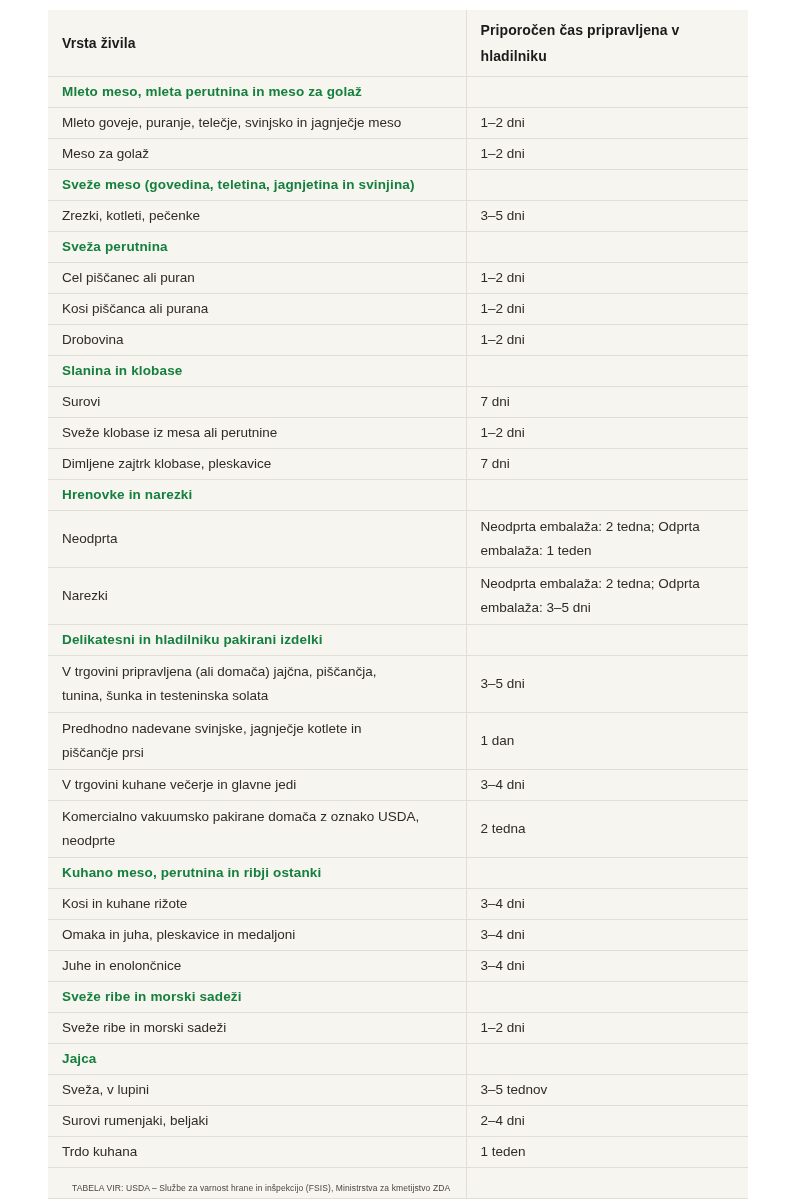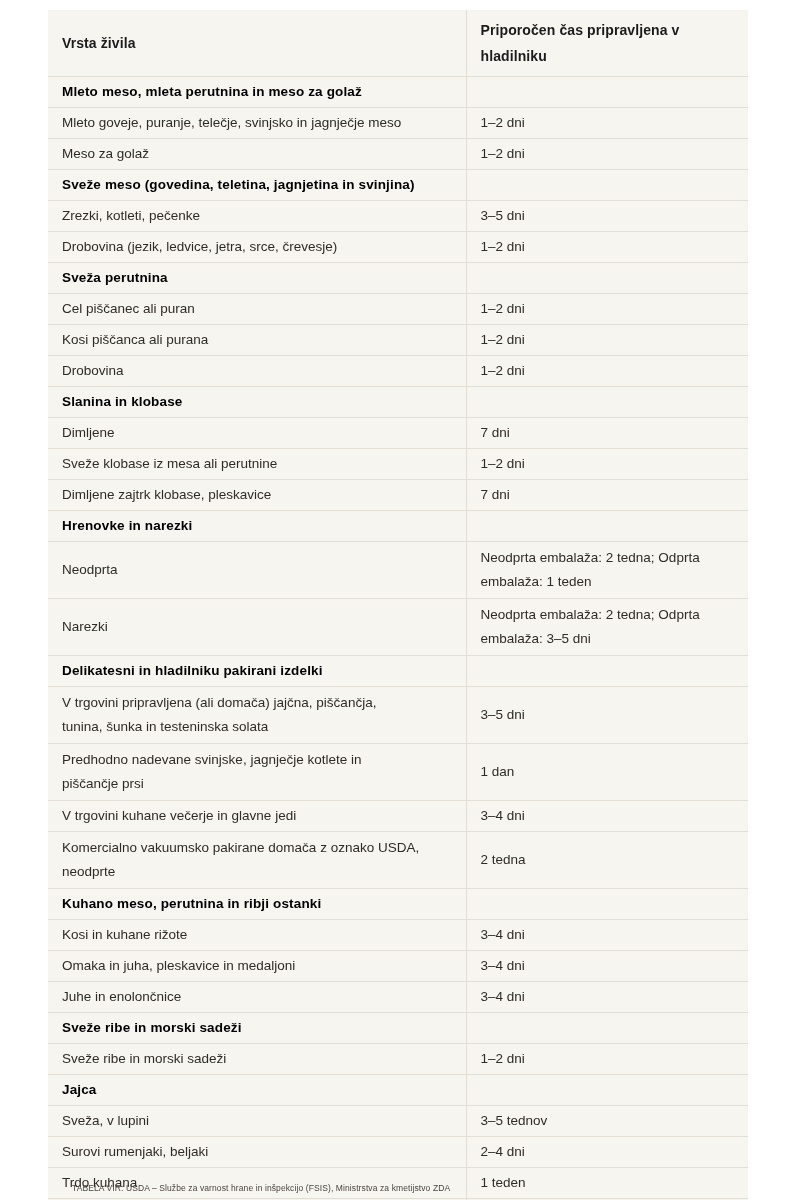--- a/index.html
+++ b/index.html
@@ -60,21 +60,21 @@
     padding-top: 2px;
     padding-bottom: 2px;
   }
   table.storage-table tr.head th .hcell {
     display: block;
     max-width: 230px;
   }
   table.storage-table tr.section td {
     font-weight: bold;
     font-size: 13.5px;
-    color: #000000;
+    color: #15803d;
     letter-spacing: 0.15px;
     height: 30px;
   }
   table.storage-table tr.data td {
     height: 30px;
     white-space: nowrap;
     margin-left: 12px;
   }
   table.storage-table tr.data.tall td {
     height: 56px;
@@ -131,24 +131,20 @@
             <td>1–2 dni</td>
           </tr>
           <tr class="section">
             <td>Sveže meso (govedina, teletina, jagnjetina in svinjina)</td>
             <td></td>
           </tr>
           <tr class="data">
             <td>Zrezki, kotleti, pečenke</td>
             <td>3–5 dni</td>
           </tr>
-          <tr class="data">
-            <td>Drobovina (jezik, ledvice, jetra, srce, črevesje)</td>
-            <td>1–2 dni</td>
-          </tr>
           <tr class="section">
             <td>Sveža perutnina</td>
             <td></td>
           </tr>
           <tr class="data">
             <td>Cel piščanec ali puran</td>
             <td>1–2 dni</td>
           </tr>
           <tr class="data">
             <td>Kosi piščanca ali purana</td>
@@ -156,21 +152,21 @@
           </tr>
           <tr class="data">
             <td>Drobovina</td>
             <td>1–2 dni</td>
           </tr>
           <tr class="section">
             <td>Slanina in klobase</td>
             <td></td>
           </tr>
           <tr class="data">
-            <td>Dimljene</td>
+            <td>Surovi</td>
             <td>7 dni</td>
           </tr>
           <tr class="data">
             <td>Sveže klobase iz mesa ali perutnine</td>
             <td>1–2 dni</td>
           </tr>
           <tr class="data">
             <td>Dimljene zajtrk klobase, pleskavice</td>
             <td>7 dni</td>
           </tr>

